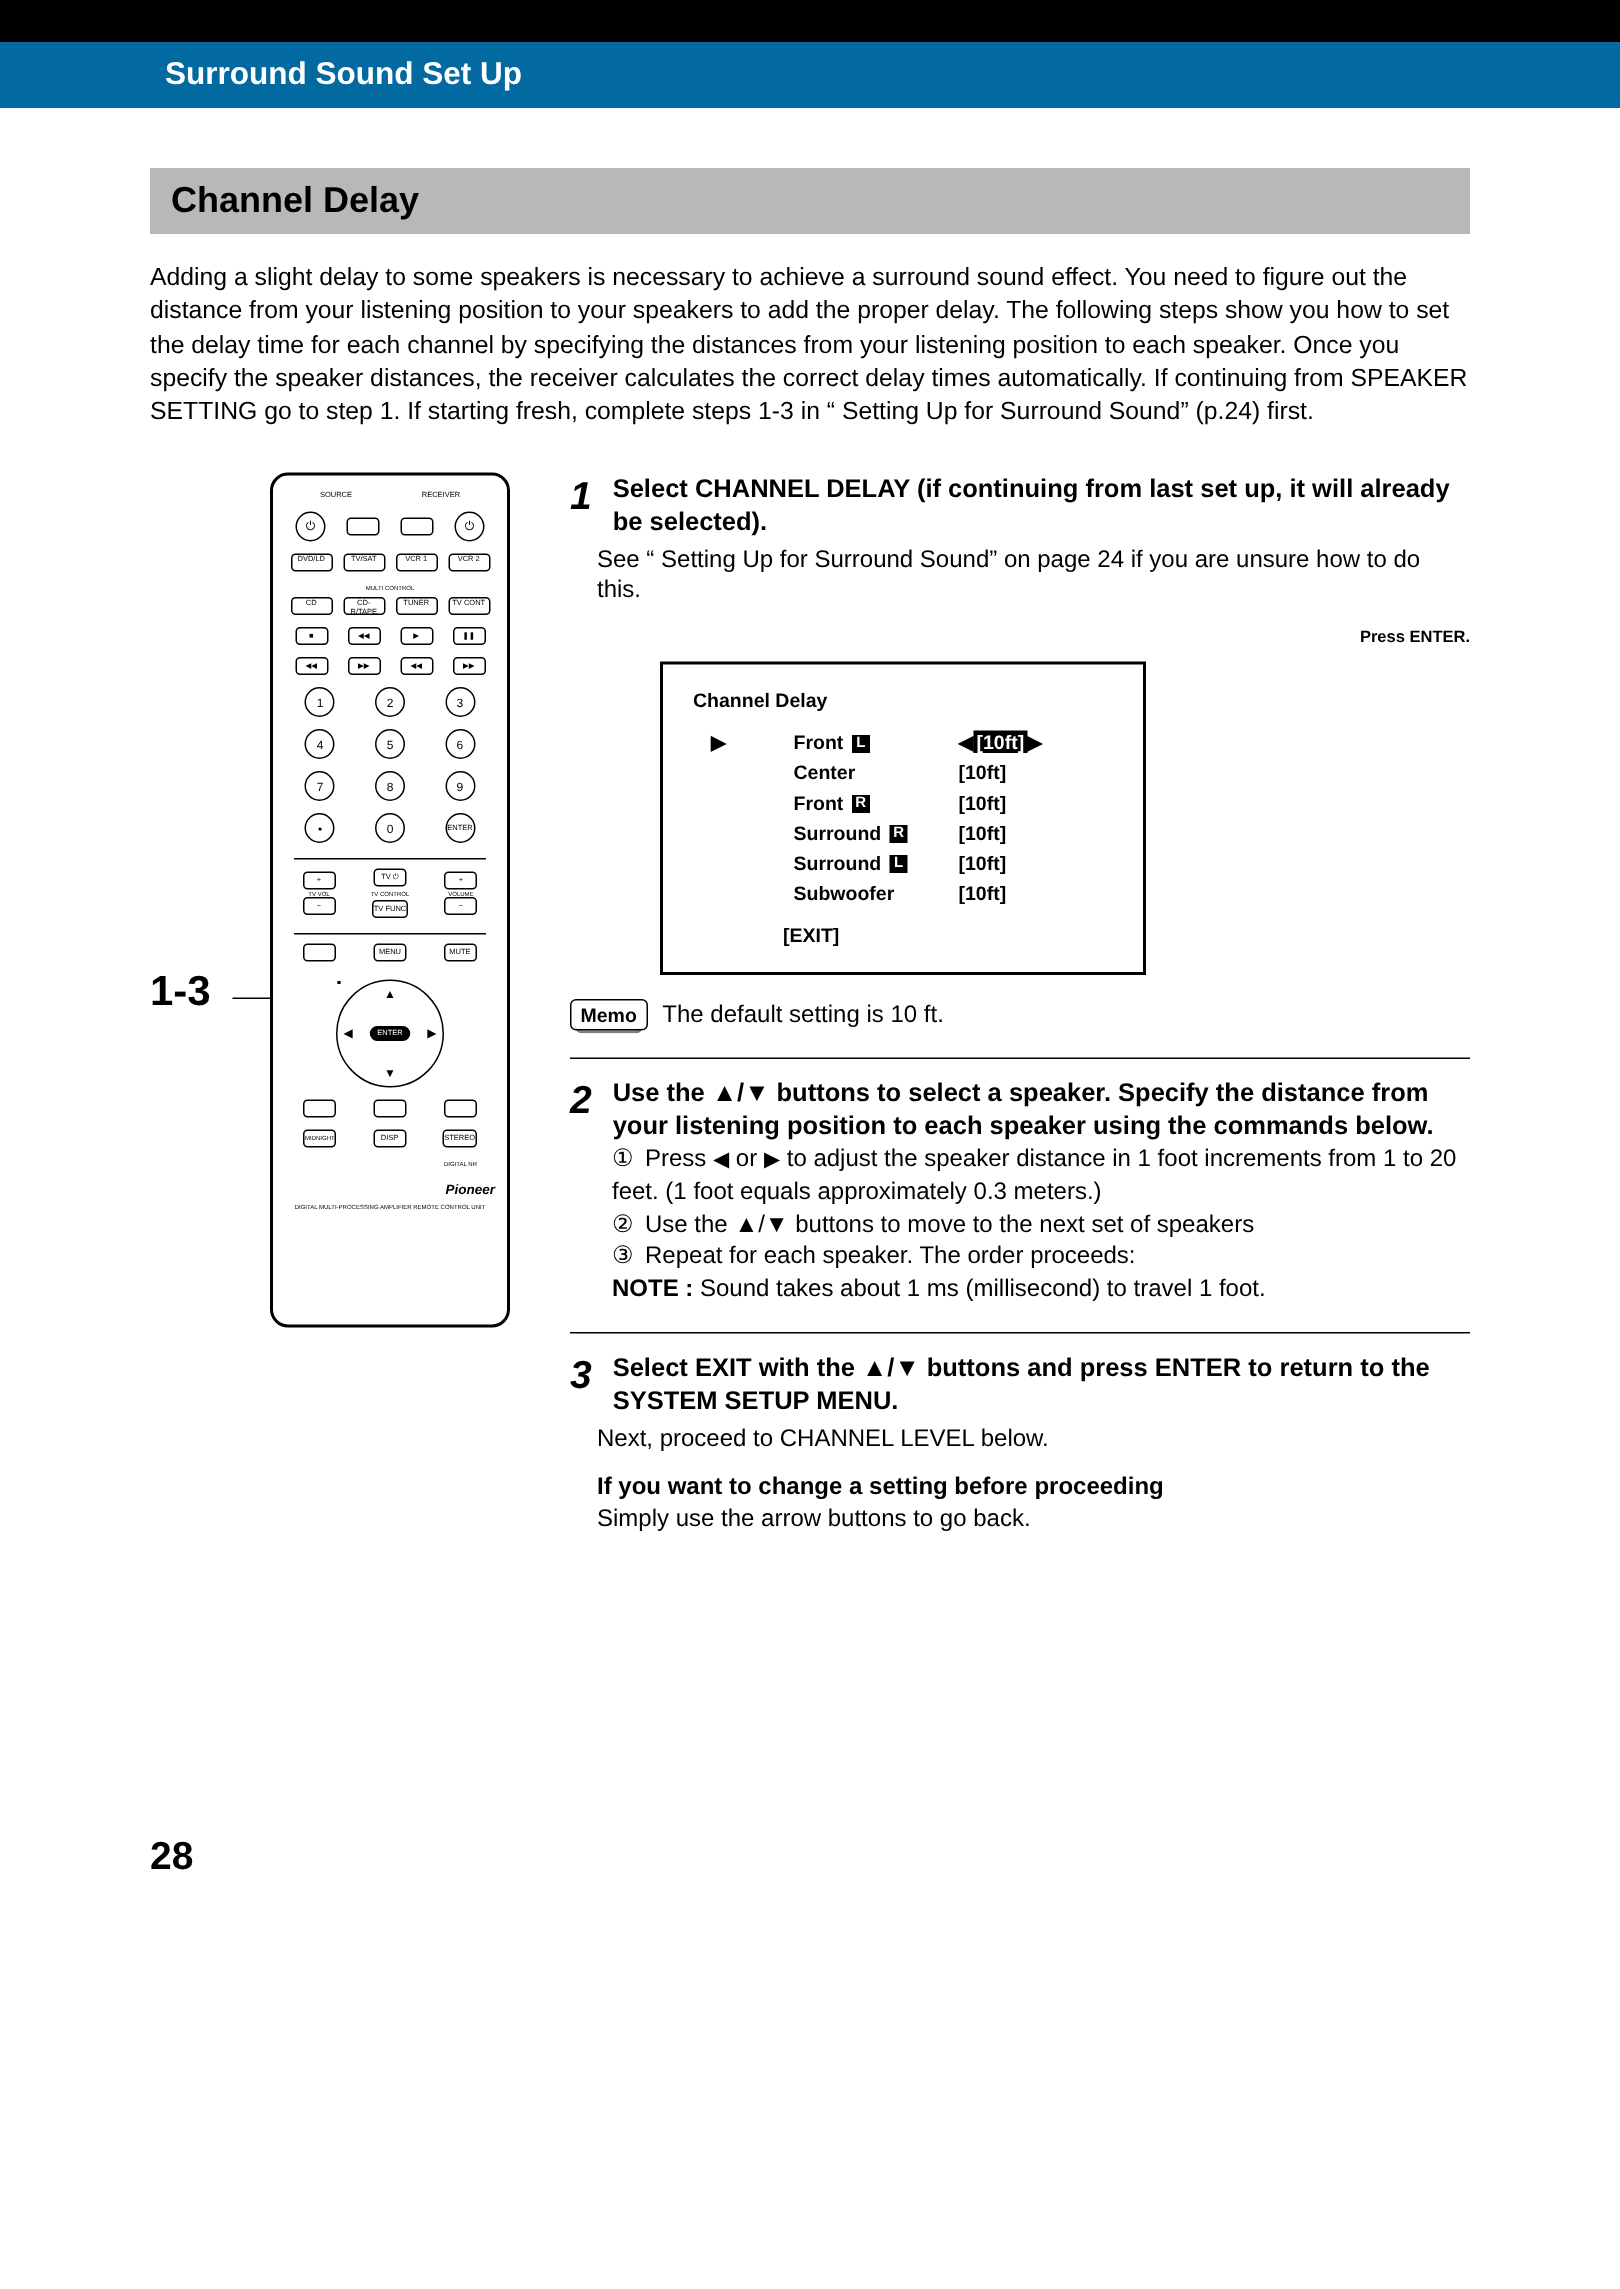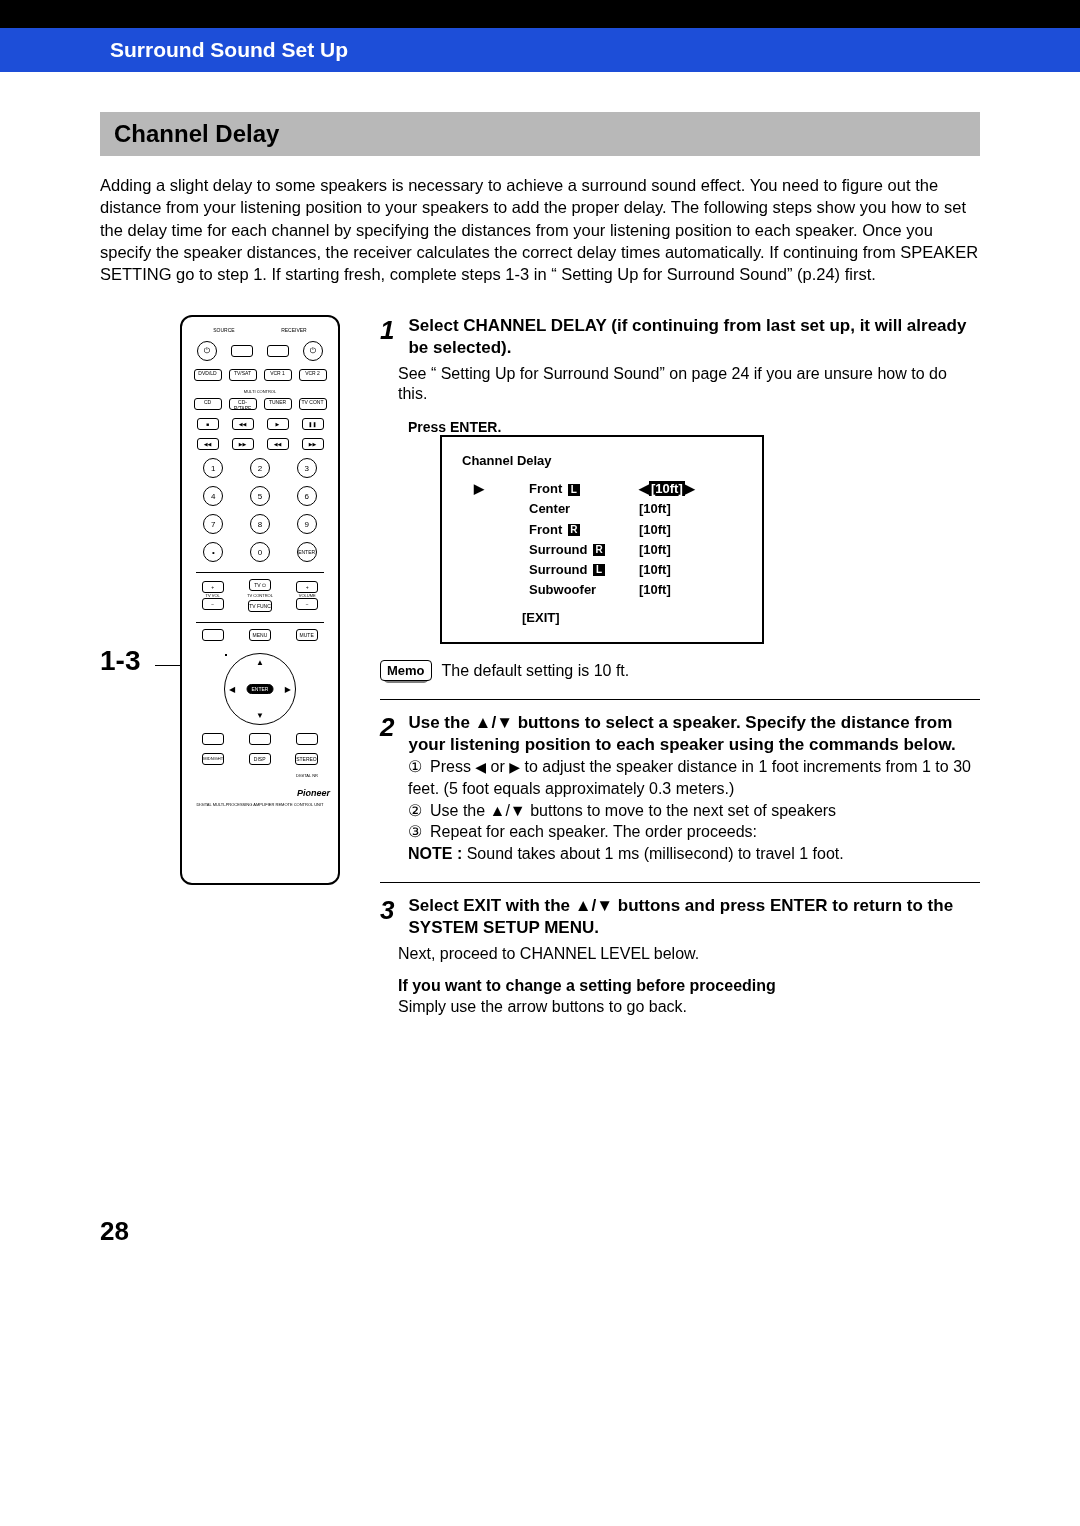--- a/index.html
+++ b/index.html
@@ -12,21 +12,21 @@
   }
   .page {
     padding: 0;
   }
   .black-band {
     background: #000;
     height: 28px;
     width: 100%;
   }
   .header-bar {
-    background: #1d4ed8;
+    background: #0369a1;
     color: #fff;
     padding: 10px 20px 10px 110px;
     font-size: 21px;
     font-weight: bold;
     margin-top: 0;
   }
   .content-area {
     padding: 40px 100px 20px 100px;
   }
   .section-title-bar {
@@ -138,24 +138,26 @@
     vertical-align: top;
     line-height: 1.3;
   }
   .step-body {
     font-size: 16px;
     margin-left: 18px;
     line-height: 1.3;
     margin-top: 4px;
   }
   .sub-head {
-    font-size: 14px;
+    font-size: 11px;
     font-weight: bold;
     margin-left: 28px;
     margin-top: 14px;
+    margin-bottom: 10px;
+    text-align: right;
   }
   .osd-box {
     width: 280px;
     border: 2px solid #000;
     margin-left: 60px;
     padding: 14px 20px;
     font-size: 13px;
     font-weight: bold;
     line-height: 1.55;
   }
@@ -451,21 +453,21 @@
             <span class="memo-text">The default setting is 10 ft.</span>
           </div>
         </div>
 
         <hr class="rule">
 
         <div class="step">
           <span class="step-num">2</span>
           <span class="step-head">Use the ▲/▼ buttons to select a speaker. Specify the distance from your listening position to each speaker using the commands below.</span>
           <div class="sub-line">
-            <span class="sub-num">①</span><span>Press </span><span class="tri">◀</span><span> or </span><span class="tri">▶</span><span> to adjust the speaker distance in 1 foot increments from 1 to 30 feet. (5 foot equals approximately 0.3 meters.)</span>
+            <span class="sub-num">①</span><span>Press </span><span class="tri">◀</span><span> or </span><span class="tri">▶</span><span> to adjust the speaker distance in 1 foot increments from 1 to 20 feet. (1 foot equals approximately 0.3 meters.)</span>
           </div>
           <div class="sub-line">
             <span class="sub-num">②</span><span>Use the ▲/▼ buttons to move to the next set of speakers</span>
           </div>
           <div class="sub-line">
             <span class="sub-num">③</span><span>Repeat for each speaker. The order proceeds:</span>
           </div>
           <div class="sub-line">
             <span class="note-bold">NOTE :</span><span> Sound takes about 1 ms (millisecond) to travel 1 foot.</span>
           </div>

